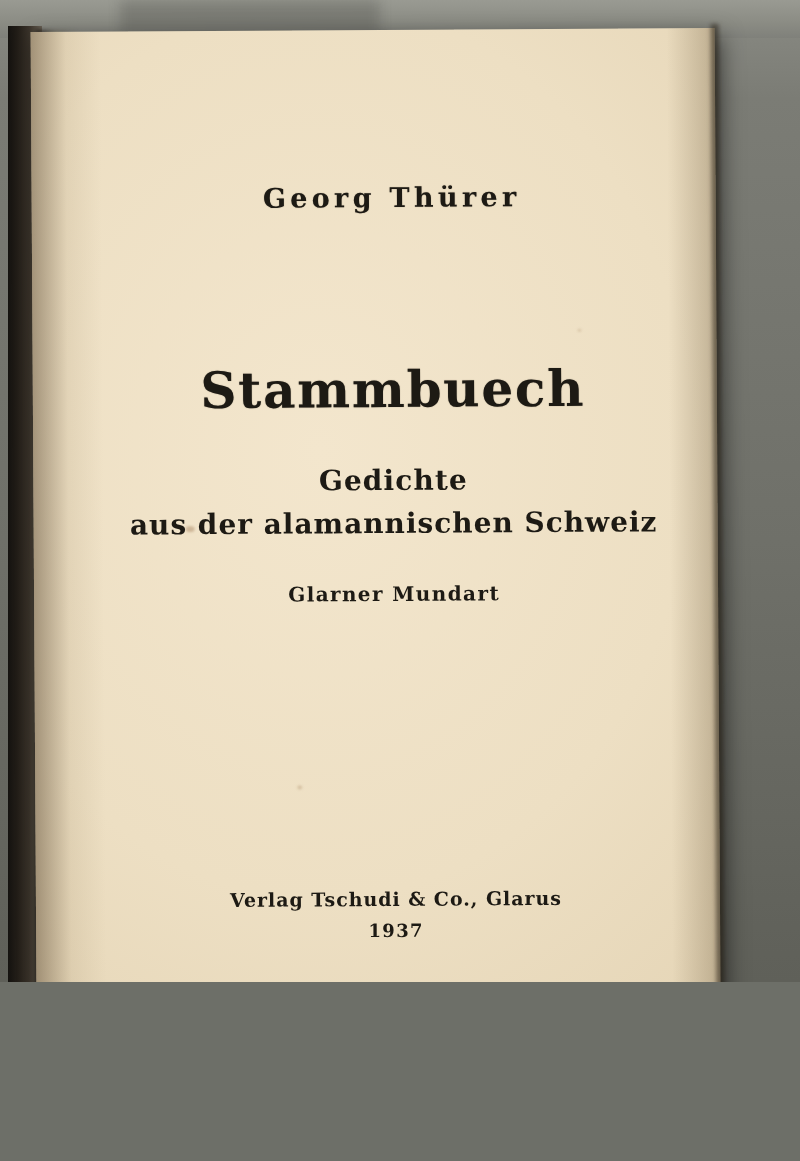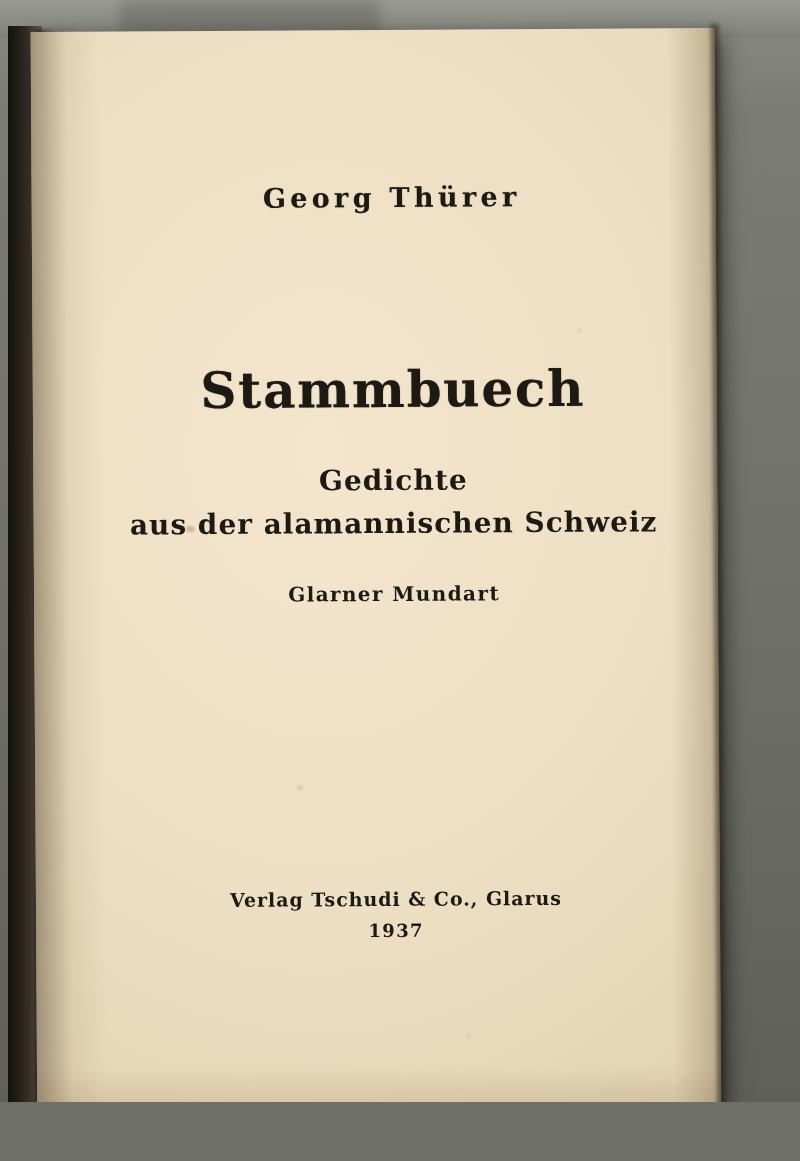--- a/index.html
+++ b/index.html
@@ -3,21 +3,21 @@
 <meta charset="utf-8">
 <style>
   html, body {
     margin: 0;
     padding: 0;
     background: #6d6f68;
   }
   #page {
     position: relative;
     width: 800px;
-    height: 1102px;
+    height: 982px;
     overflow: hidden;
     background: #701a75;
     font-family: "DejaVu Serif", serif;
   }
 
   
   .bg-surface {
     position: absolute;
     inset: 0;
     background:

